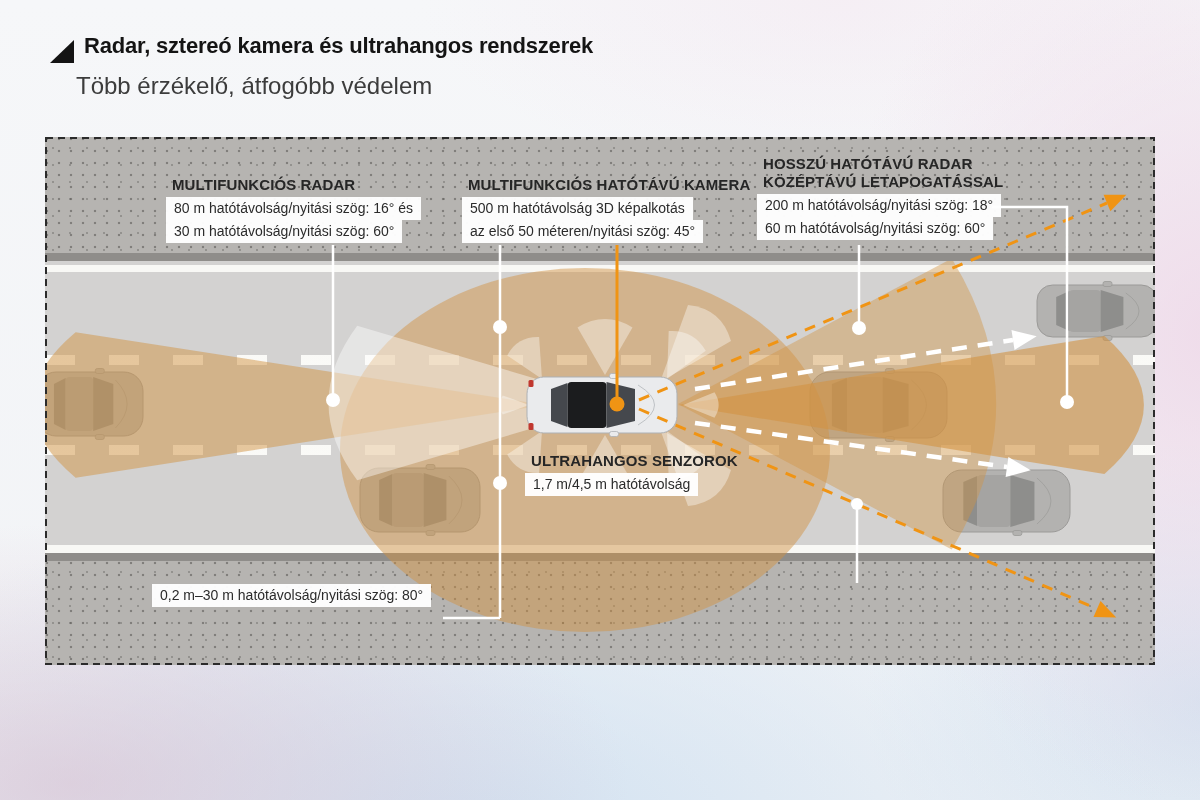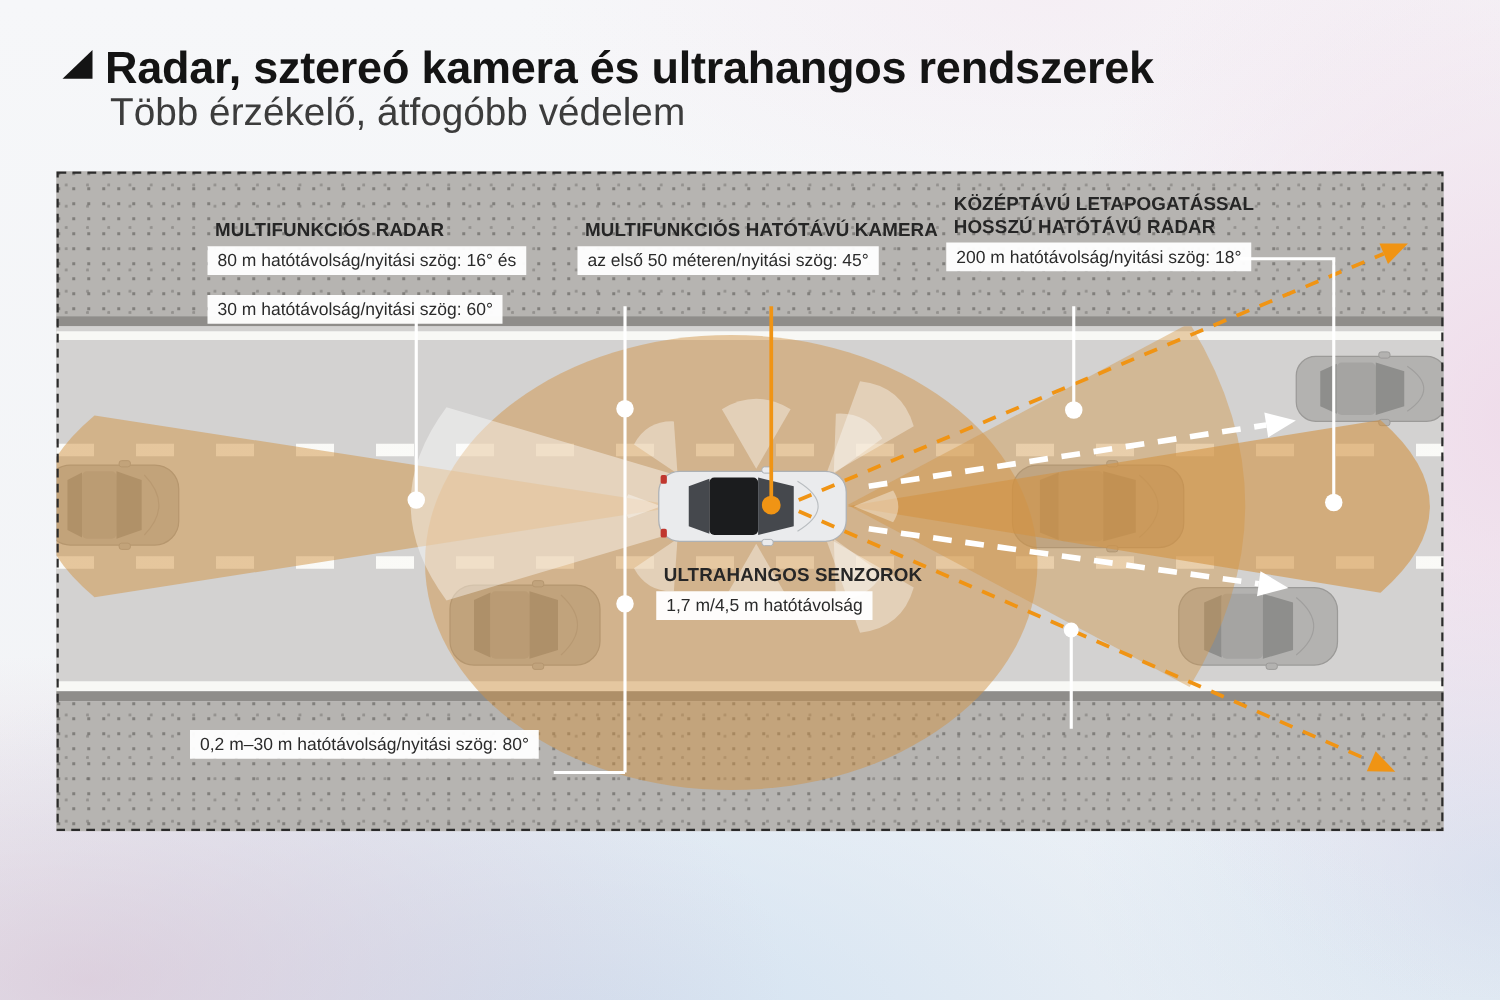--- a/index.html
+++ b/index.html
@@ -8,40 +8,40 @@
     background:
       radial-gradient(900px 420px at 6% 98%, rgba(215,186,204,.55), transparent 62%),
       radial-gradient(1100px 520px at 38% 104%, rgba(203,222,240,.85), transparent 65%),
       radial-gradient(620px 760px at 101% 42%, rgba(238,214,231,.8), transparent 62%),
       radial-gradient(560px 420px at 101% 88%, rgba(202,220,238,.7), transparent 62%),
       radial-gradient(700px 300px at 70% 0%, rgba(244,230,240,.5), transparent 60%),
       linear-gradient(180deg,#f6f7f9 0%,#f1f3f6 100%);}
   
   .hdr-tri{position:absolute;left:50px;top:40px;width:0;height:0;
     border-bottom:23px solid #141414;border-left:24px solid transparent;}
-  .hdr-title{position:absolute;left:84px;top:33px;font-size:36px;font-weight:bold;color:#141414;letter-spacing:-.2px;}
-  .hdr-sub{position:absolute;left:88px;top:72px;font-size:31px;color:#3c3c3c;}
+  .hdr-title{position:absolute;left:84px;top:33px;font-size:22px;font-weight:bold;color:#141414;letter-spacing:-.2px;}
+  .hdr-sub{position:absolute;left:76px;top:72px;font-size:24px;color:#3c3c3c;}
   
   .diagram{position:absolute;left:45px;top:137px;width:1110px;height:528px;overflow:hidden;background:#cfcfce;}
   .band{position:absolute;left:0;width:1110px;}
   .shoulder{background-color:#b6b4b1;background-image:
       radial-gradient(circle at 2px 2px, rgba(85,83,80,.55) 1.25px, transparent 1.6px),
       radial-gradient(circle at 2px 2px, rgba(85,83,80,.35) 1.05px, transparent 1.4px);
     background-size:12px 12px,17px 17px;background-position:0 0,6px 9px;}
   .edge-dark{background:#8f8d8a;}
   .edge-white{background:rgba(250,250,247,.95);}
   .road{background:#d3d2d1;}
   .lane-dash{background:repeating-linear-gradient(90deg, rgba(253,253,250,.92) 0 30px, transparent 30px 64px);}
   svg.scene{position:absolute;left:0;top:0;}
   
   .slabel{position:absolute;z-index:5;}
   .ltitle{font-size:15px;font-weight:bold;color:#262626;letter-spacing:.1px;line-height:18px;white-space:nowrap;}
   .vals{margin-top:3px;}
   .val{width:fit-content;background:rgba(255,255,255,.96);color:#2b2b2b;font-size:14px;
-       line-height:19px;padding:2px 8px;margin-bottom:16px;white-space:nowrap;}
+       line-height:19px;padding:2px 8px;margin-bottom:0;white-space:nowrap;}
   
   .brand{position:absolute;left:896px;top:708px;width:266px;height:70px;}
   .star{position:absolute;left:0;top:0;}
   .wordmark{position:absolute;left:76px;top:20px;font-family:"Liberation Serif",serif;
     font-size:28px;color:#2f2f2f;letter-spacing:.4px;}
 </style>
 </head>
 <body>
 
 <div class="page">
@@ -174,29 +174,31 @@
     <div class="ltitle">MULTIFUNKCIÓS RADAR</div>
     <div class="vals" style="margin-left:-6px;">
       <div class="val">80 m hatótávolság/nyitási szög: 16° és</div>
       <div class="val">30 m hatótávolság/nyitási szög: 60°</div>
     </div>
   </div>
 
   <div class="slabel" style="left:468px;top:176px;">
     <div class="ltitle">MULTIFUNKCIÓS HATÓTÁVÚ KAMERA</div>
     <div class="vals" style="margin-left:-6px;">
+      <div class="val">500 m hatótávolság 3D képalkotás</div>
       <div class="val">az első 50 méteren/nyitási szög: 45°</div>
     </div>
   </div>
 
   <div class="slabel" style="left:763px;top:155px;">
+    <div class="ltitle">HOSSZÚ HATÓTÁVÚ RADAR</div>
     <div class="ltitle">KÖZÉPTÁVÚ LETAPOGATÁSSAL</div>
-    <div class="ltitle">HOSSZÚ HATÓTÁVÚ RADAR</div>
     <div class="vals" style="margin-left:-6px;">
       <div class="val">200 m hatótávolság/nyitási szög: 18°</div>
+      <div class="val">60 m hatótávolság/nyitási szög: 60°</div>
     </div>
   </div>
 
   <div class="slabel" style="left:531px;top:452px;">
     <div class="ltitle">ULTRAHANGOS SENZOROK</div>
     <div class="vals" style="margin-left:-6px;">
       <div class="val">1,7 m/4,5 m hatótávolság</div>
     </div>
   </div>
 

